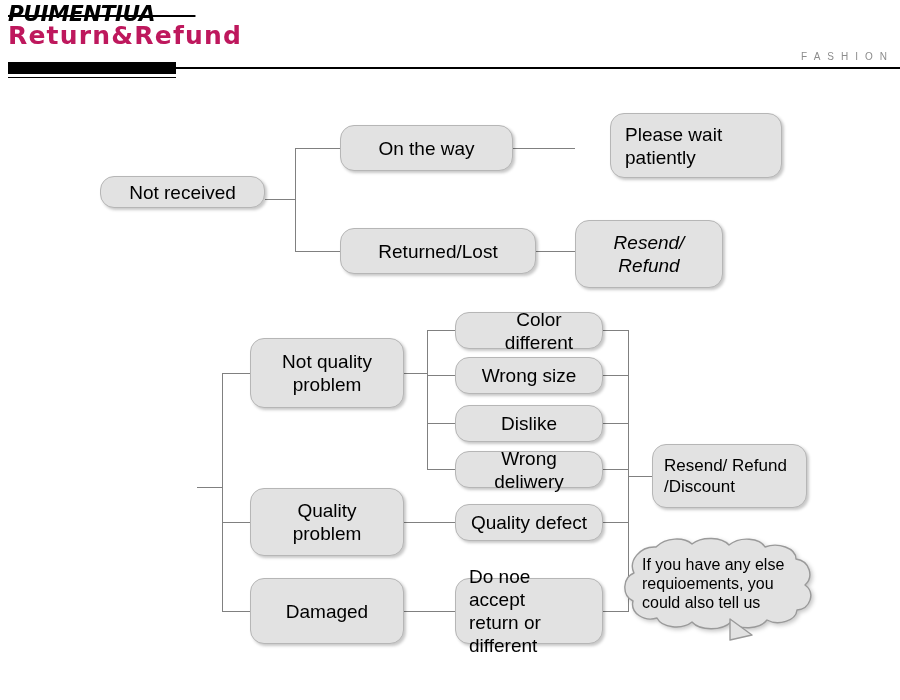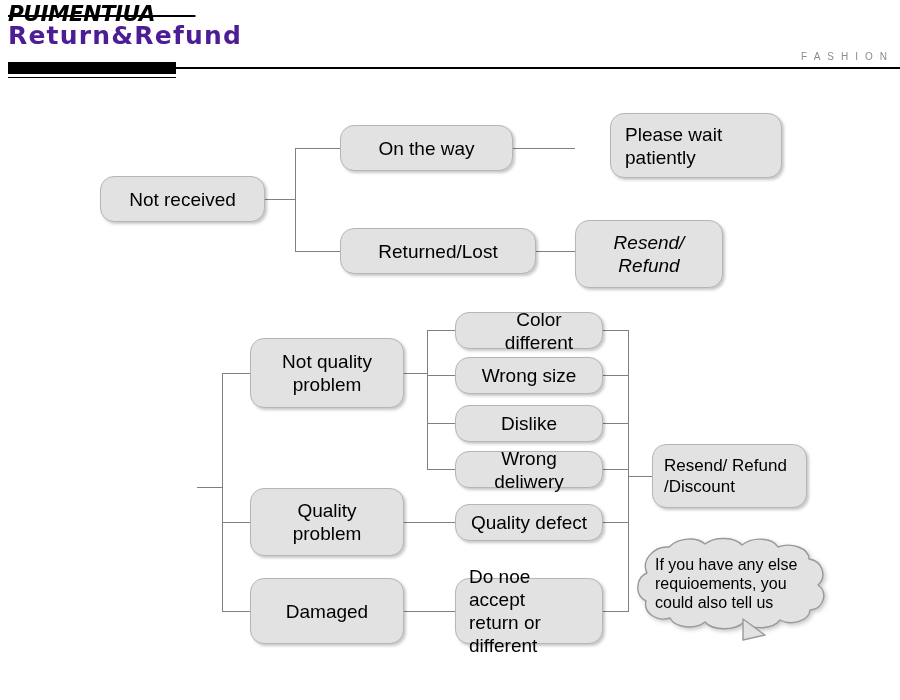--- a/index.html
+++ b/index.html
@@ -47,21 +47,21 @@
   }
 
   #page-title {
     position: absolute;
     left: 8px;
     top: 22px;
     font-family: "DejaVu Sans", sans-serif;
     font-size: 25px;
     font-weight: 700;
     letter-spacing: 1.2px;
-    color: #4c1d95;
+    color: #be185d;
     white-space: nowrap;
     line-height: 28px;
   }
 
   #fashion-word {
     position: absolute;
     right: 6px;
     top: 51px;
     font-size: 10px;
     font-weight: 400;
@@ -118,21 +118,21 @@
   .edge {
     position: absolute;
     background: #808080;
   }
   .edge.h { height: 1px; }
   .edge.v { width: 1px; }
 
   
   #cloud-callout {
     position: absolute;
-    left: 637px;
+    left: 624px;
     top: 537px;
     width: 205px;
     height: 106px;
   }
   #cloud-callout svg { display: block; overflow: visible; }
   #cloud-text {
     position: absolute;
     left: 18px;
     top: 18px;
     width: 180px;
@@ -160,21 +160,21 @@
   <div id="header-rule-long"></div>
   <div id="header-rule-thin"></div>
 
   <div class="edge h" style="left:265px; top:199px; width:31px;"></div>
   <div class="edge v" style="left:295px; top:148px; height:103px;"></div>
   <div class="edge h" style="left:295px; top:148px; width:45px;"></div>
   <div class="edge h" style="left:295px; top:251px; width:45px;"></div>
   <div class="edge h" style="left:513px; top:148px; width:62px;"></div>
   <div class="edge h" style="left:517px; top:251px; width:58px;"></div>
 
-  <div class="node center" style="left:100px; top:176px; width:165px; height:46px;">Not received</div>
+  <div class="node center" style="left:100px; top:176px; width:165px; height:32px;">Not received</div>
 
   <div class="node center" style="left:340px; top:125px; width:173px; height:46px;">On the way</div>
 
   <div class="node left" style="left:575px; top:113px; width:172px; height:65px; padding-left:14px;margin-left:35px;">Please wait
 patiently</div>
 
   <div class="node center" style="left:340px; top:228px; width:196px; height:46px;">Returned/Lost</div>
 
   <div class="node center" style="left:575px; top:220px; width:148px; height:68px;font-style:italic;">Resend/
 Refund</div>

